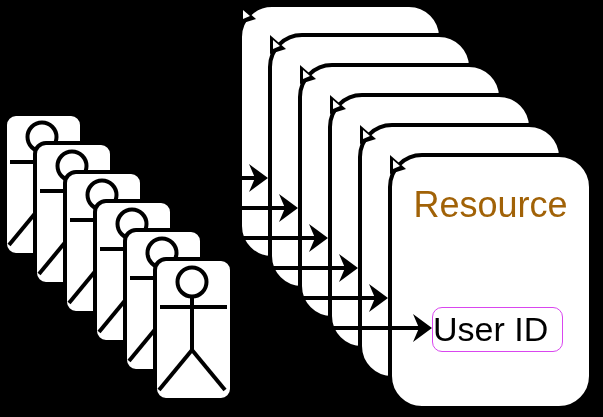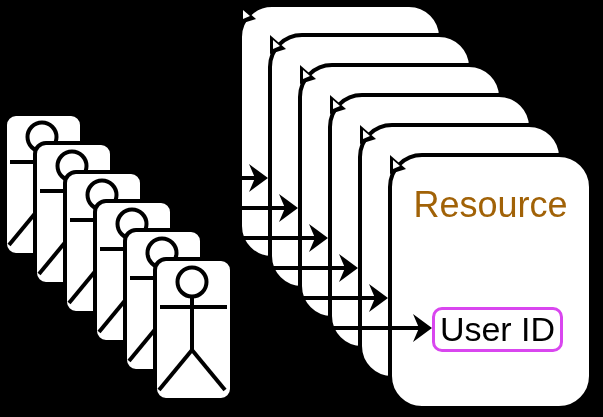--- a/index.html
+++ b/index.html
@@ -45,27 +45,27 @@
     font-size: 36px;
     color: #a16207;
     letter-spacing: 0px;
     white-space: nowrap;
   }
   .user-id-box {
     position: absolute;
     
     left: 40px; top: 150px;
     width: 131px; height: 45px;
-    border: 3px solid #d946ef;
+    border: 1px solid #d946ef;
     border-radius: 10px;
     box-sizing: border-box;
     background: #fff;
     display: flex;
     align-items: center;
-    justify-content: center;
+    justify-content: flex-start;
   }
   .user-id-box span {
     font-size: 34px;
     color: #000;
     white-space: nowrap;
   }
   .arrow { position: absolute; }
 </style>
 </head>
 <body>

